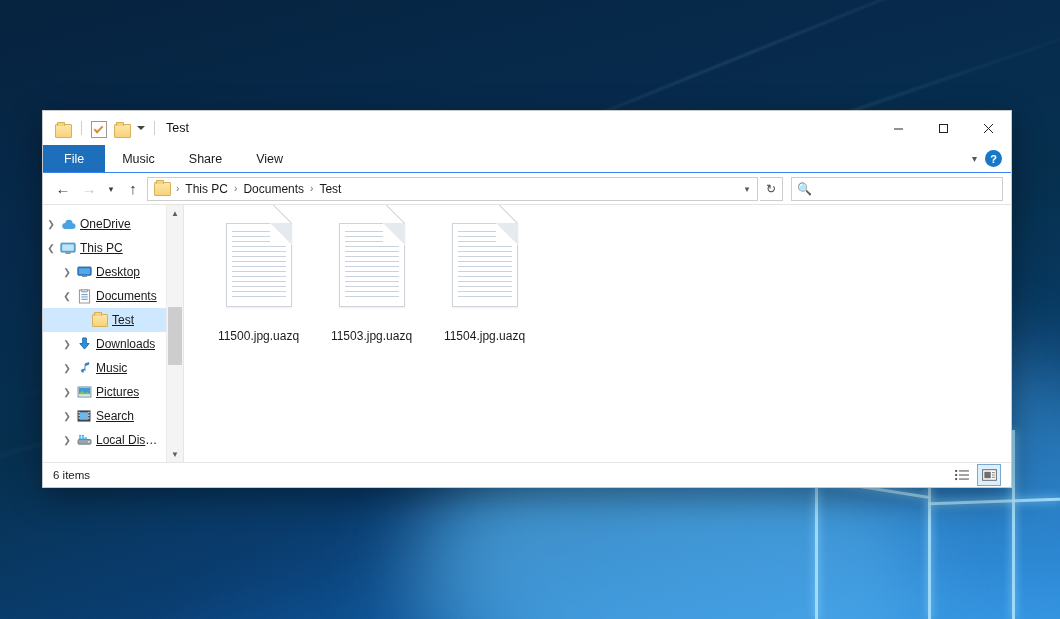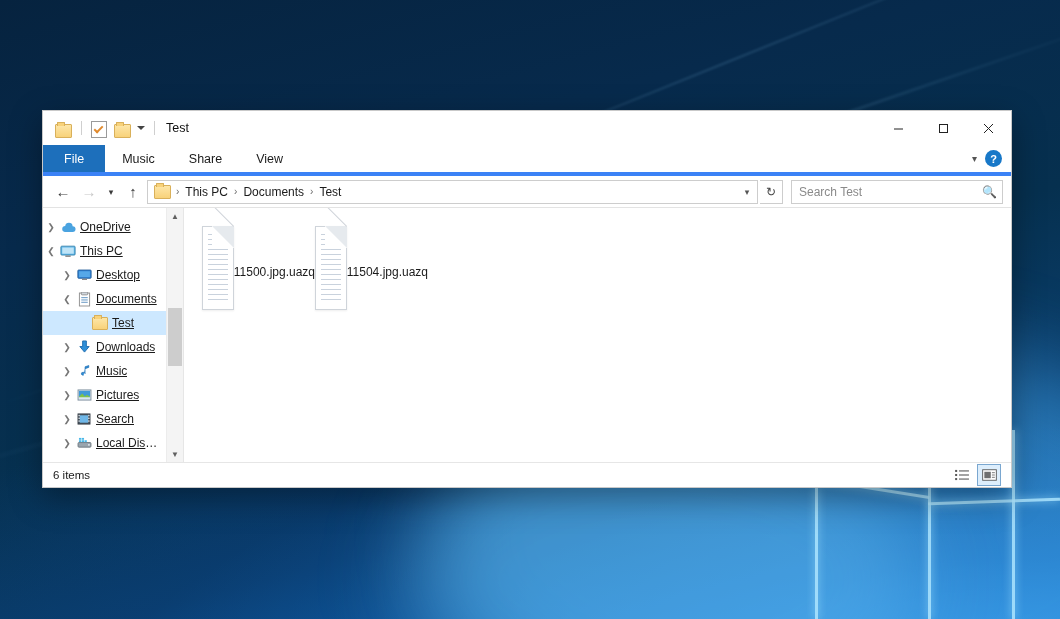--- a/index.html
+++ b/index.html
@@ -44,21 +44,21 @@
   .folder-mini{background:linear-gradient(180deg,#fde6a8 0%,#f8d27a 100%);border:1px solid #d9b05a;}
   .folder-mini:before{content:"";position:absolute;left:1px;top:-3px;width:6px;height:3px;background:#f8d27a;border:1px solid #d9b05a;border-bottom:none;border-radius:1px 1px 0 0;}
   .prop-icon{width:14px;height:15px;border:1px solid #9a9a9a;background:#fff;position:relative;}
   .prop-icon:after{content:"";position:absolute;left:2px;top:4px;width:7px;height:3px;border-left:2px solid #e08a2e;border-bottom:2px solid #e08a2e;transform:rotate(-45deg);}
   .chev-small{width:0;height:0;border-left:4px solid transparent;border-right:4px solid transparent;border-top:4px solid #444;}
   .wtitle{font-size:12.5px;color:#111;margin-left:2px;}
   .wincontrols{margin-left:auto;display:flex;height:34px;}
   .wc{width:45px;height:34px;display:flex;align-items:center;justify-content:center;cursor:default;}
   .wc svg{stroke:#222;stroke-width:1;fill:none;}
   
-  .ribbon{height:27px;display:flex;align-items:stretch;background:#fff;border-bottom:4px solid #3b82f6;flex:none;}
+  .ribbon{height:27px;display:flex;align-items:stretch;background:#fff;border-bottom:1px solid #3b82f6;flex:none;}
   .tab{padding:0 17px;display:flex;align-items:center;font-size:12.5px;color:#1b1b1b;cursor:default;}
   .tab.file{background:#1d6fbb;color:#fff;padding:0 21px;}
   .ribbon-right{margin-left:auto;display:flex;align-items:center;gap:8px;padding-right:9px;}
   .help-btn{width:17px;height:17px;border-radius:50%;background:#1878c8;color:#fff;font-size:11px;font-weight:bold;display:flex;align-items:center;justify-content:center;}
   
   .addressbar{height:31px;display:flex;align-items:center;gap:2px;padding:0 8px;background:#fff;flex:none;}
   .navbtn{width:24px;height:24px;display:flex;align-items:center;justify-content:center;color:#3a3a3a;font-size:15px;}
   .navbtn.disabled{color:#c8c8c8;}
   .crumbbox{flex:1;height:22px;border:1px solid #cdcdcd;background:#fff;display:flex;align-items:center;padding:0 2px 0 5px;min-width:0;}
   .crumbs{display:flex;align-items:center;gap:1px;font-size:12px;color:#1b1b1b;flex:1;overflow:hidden;white-space:nowrap;}
@@ -79,21 +79,21 @@
   .tico{width:18px;display:flex;align-items:center;justify-content:center;flex:none;}
   .tlabel{padding-left:3px;overflow:hidden;text-overflow:ellipsis;text-decoration:underline;}
   
   .vscroll{width:16px;background:#f4f4f4;border-left:1px solid #ececec;display:flex;flex-direction:column;align-items:center;flex:none;}
   .sarrow{height:16px;width:16px;display:flex;align-items:center;justify-content:center;color:#606060;font-size:8px;}
   .strack{flex:1;width:16px;position:relative;}
   .sthumb{position:absolute;left:1px;width:14px;top:38%;height:26%;background:#cdcdcd;}
   
   .filearea{flex:1;background:#fff;position:relative;overflow:hidden;}
   .grid{display:flex;flex-wrap:wrap;padding:14px 0 0 18px;gap:0;}
-  .fitem{width:113px;display:flex;flex-direction:row;align-items:center;padding:4px 0;cursor:default;}
+  .fitem{width:113px;display:flex;flex-direction:column;align-items:center;padding:4px 0;cursor:default;gap:15px;}
   .fitem .lbl{font-size:12px;color:#1b1b1b;margin-top:7px;white-space:nowrap;}
   .docicon{width:66px;height:84px;position:relative;}
   .docicon .page{
     position:absolute;inset:0;background:#fff;border:1px solid #cfd4da;
     box-shadow:0 1px 2px rgba(0,0,0,.07);
   }
   .docicon .lines{position:absolute;left:6px;right:6px;top:8px;bottom:8px;
     background:repeating-linear-gradient(180deg,#c9d2dd 0px,#c9d2dd 1px,transparent 1px,transparent 5px);}
   .docicon .mask{position:absolute;right:0;top:0;width:22px;height:22px;background:#fff;}
   .docicon .fold{position:absolute;right:0;top:0;width:0;height:0;
@@ -185,21 +185,20 @@
         <span class="crumb">This PC</span>
         <span class="crumb-sep">›</span>
         <span class="crumb">Documents</span>
         <span class="crumb-sep">›</span>
         <span class="crumb">Test</span>
       </div>
       <span class="crumb-drop">▾</span>
     </div>
     <div class="refresh">↻</div>
     <div class="searchbox">
-      <input type="text" placeholder="Search Test" style="">
       <span style="color:#555;font-size:12px;">🔍</span>
     </div>
   </div>
 
   <div class="wbody">
 
     <div class="navpane">
       <div class="tree">
 
         <div class="trow">
@@ -350,20 +349,32 @@
             <div class="fold"></div>
               <div class="foldline"></div>
               <div class="topedge"></div>
               <div class="rightedge"></div>
           </div>
           <div class="lbl">11500.jpg.uazq</div>
         </div>
 
 
 
+        <div class="fitem">
+          <div class="docicon">
+            <div class="page"></div>
+              <div class="lines"></div>
+              <div class="mask"></div>
+            <div class="fold"></div>
+              <div class="foldline"></div>
+              <div class="topedge"></div>
+              <div class="rightedge"></div>
+          </div>
+          <div class="lbl">11503.jpg.uazq</div>
+        </div>
 
         <div class="fitem">
           <div class="docicon">
             <div class="page"></div>
               <div class="lines"></div>
               <div class="mask"></div>
             <div class="fold"></div>
               <div class="foldline"></div>
               <div class="topedge"></div>
               <div class="rightedge"></div>

